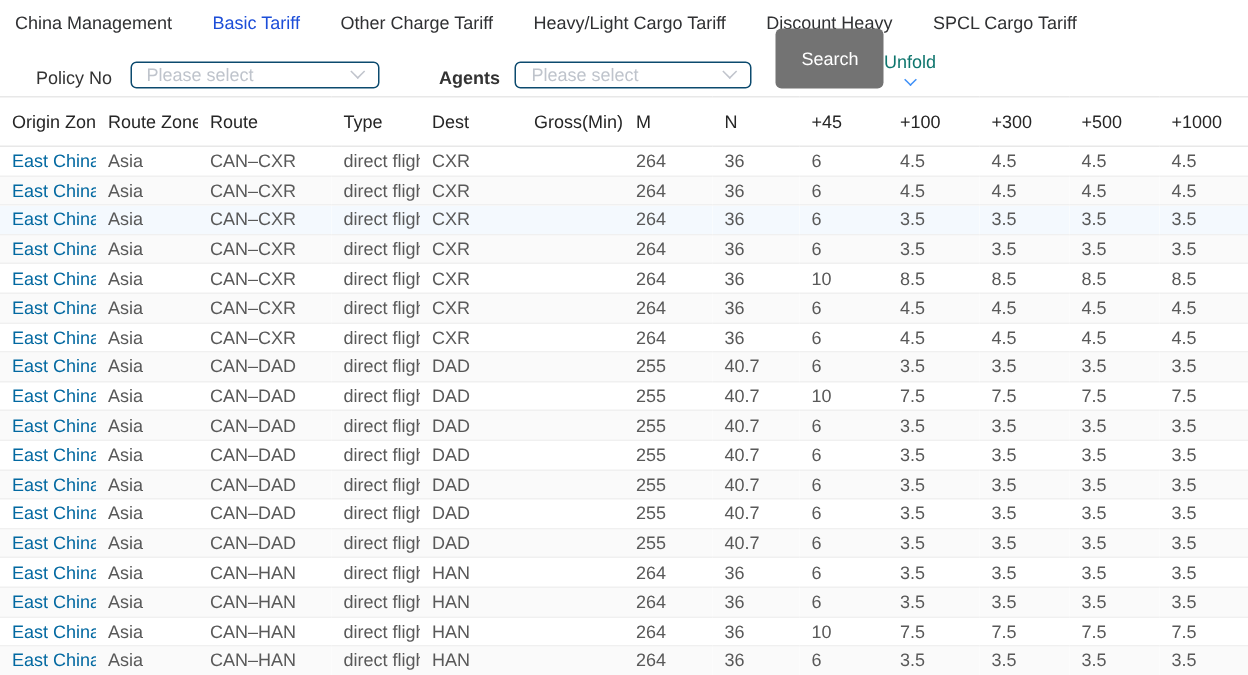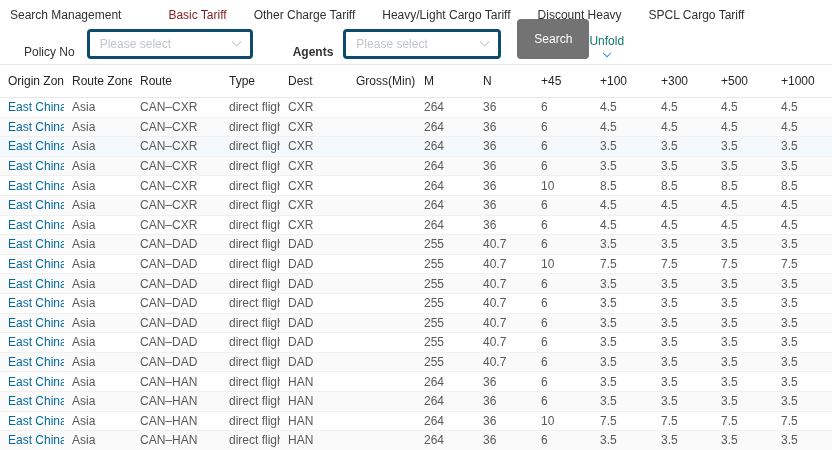--- a/index.html
+++ b/index.html
@@ -5,28 +5,28 @@
   * { margin: 0; padding: 0; box-sizing: border-box; }
   html, body { width: 832px; height: 450px; background: #fff; overflow: hidden; }
   body { font-family: "Liberation Sans", "DejaVu Sans", sans-serif; font-size: 12px; color: #595959; }
 
   
   .tabs {
     display: flex; align-items: center; height: 30px;
     padding-left: 10px; gap: 27px; background: #fff;
   }
   .tab { color: #303133; cursor: pointer; white-space: nowrap; }
-  .tab.active { color: #7f1d1d; margin-left: 20px; }
+  .tab.active { color: #1d4ed8; }
 
   
   .filter-bar { display: flex; align-items: flex-end; height: 26px; margin-top: 3px; padding-left: 24px; }
   .filter-label { color: #333; white-space: nowrap; }
   .select {
     display: flex; align-items: center; justify-content: space-between;
-    height: 30px; border: 3px solid #0c4a6e; border-radius: 4px;
+    height: 18px; border: 1px solid #0c4a6e; border-radius: 4px;
     padding: 0 10px; background: #fff; cursor: pointer;
   }
   .select .placeholder { color: #bfc4cc; }
   .sel-policy { width: 166px; margin-left: 12px; }
   .sel-agents { width: 158px; margin-left: 10px; }
   .lbl-agents { margin-left: 40px; font-weight: bold; }
   .chevron {
     width: 7px; height: 7px; flex: 0 0 auto;
     border-right: 1.3px solid #c0c4cc; border-bottom: 1.3px solid #c0c4cc;
     transform: rotate(45deg) translate(-2px, -2px);
@@ -60,21 +60,21 @@
   .data-table tbody tr:nth-child(3) { background: #f4f9fe; }
   .data-table tbody tr:last-child td { border-bottom: 1px solid #e4e4e4; }
   .data-table td.link { color: #0369a1; cursor: pointer; }
 </style>
 </head>
 <body>
 
 <div class="app">
 
   <nav class="tabs">
-    <div class="tab">Search Management</div>
+    <div class="tab">China Management</div>
     <div class="tab active">Basic Tariff</div>
     <div class="tab">Other Charge Tariff</div>
     <div class="tab">Heavy/Light Cargo Tariff</div>
     <div class="tab">Discount Heavy</div>
     <div class="tab">SPCL Cargo Tariff</div>
   </nav>
 
   <div class="filter-bar">
     <span class="filter-label">Policy No</span>
     <div class="select sel-policy">

